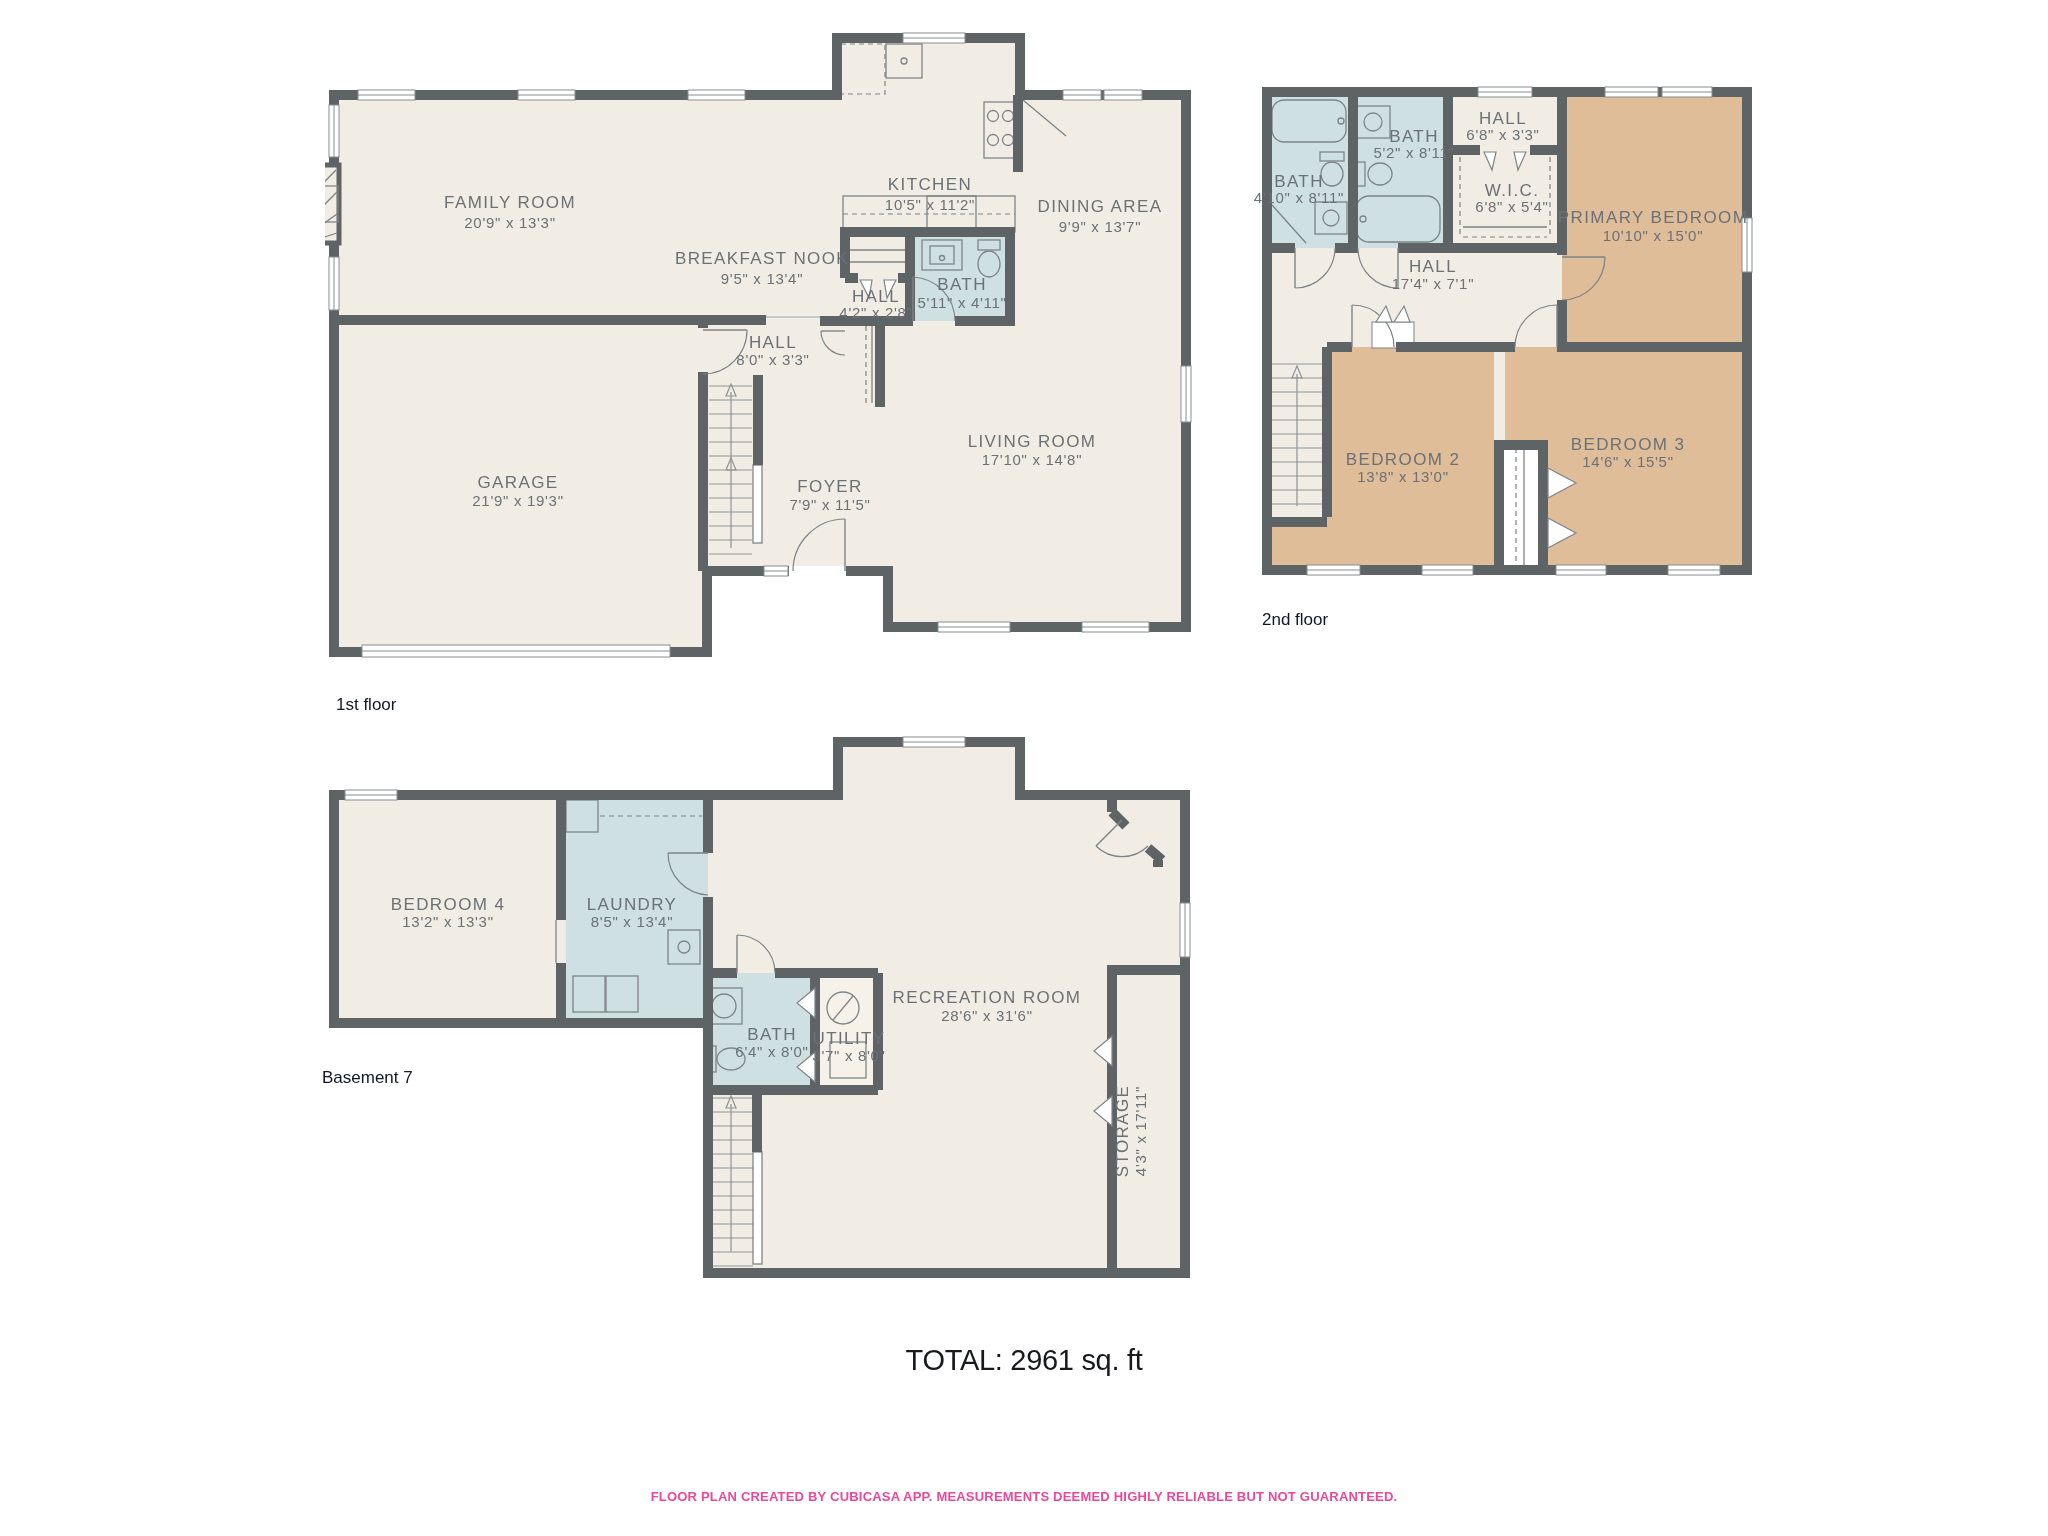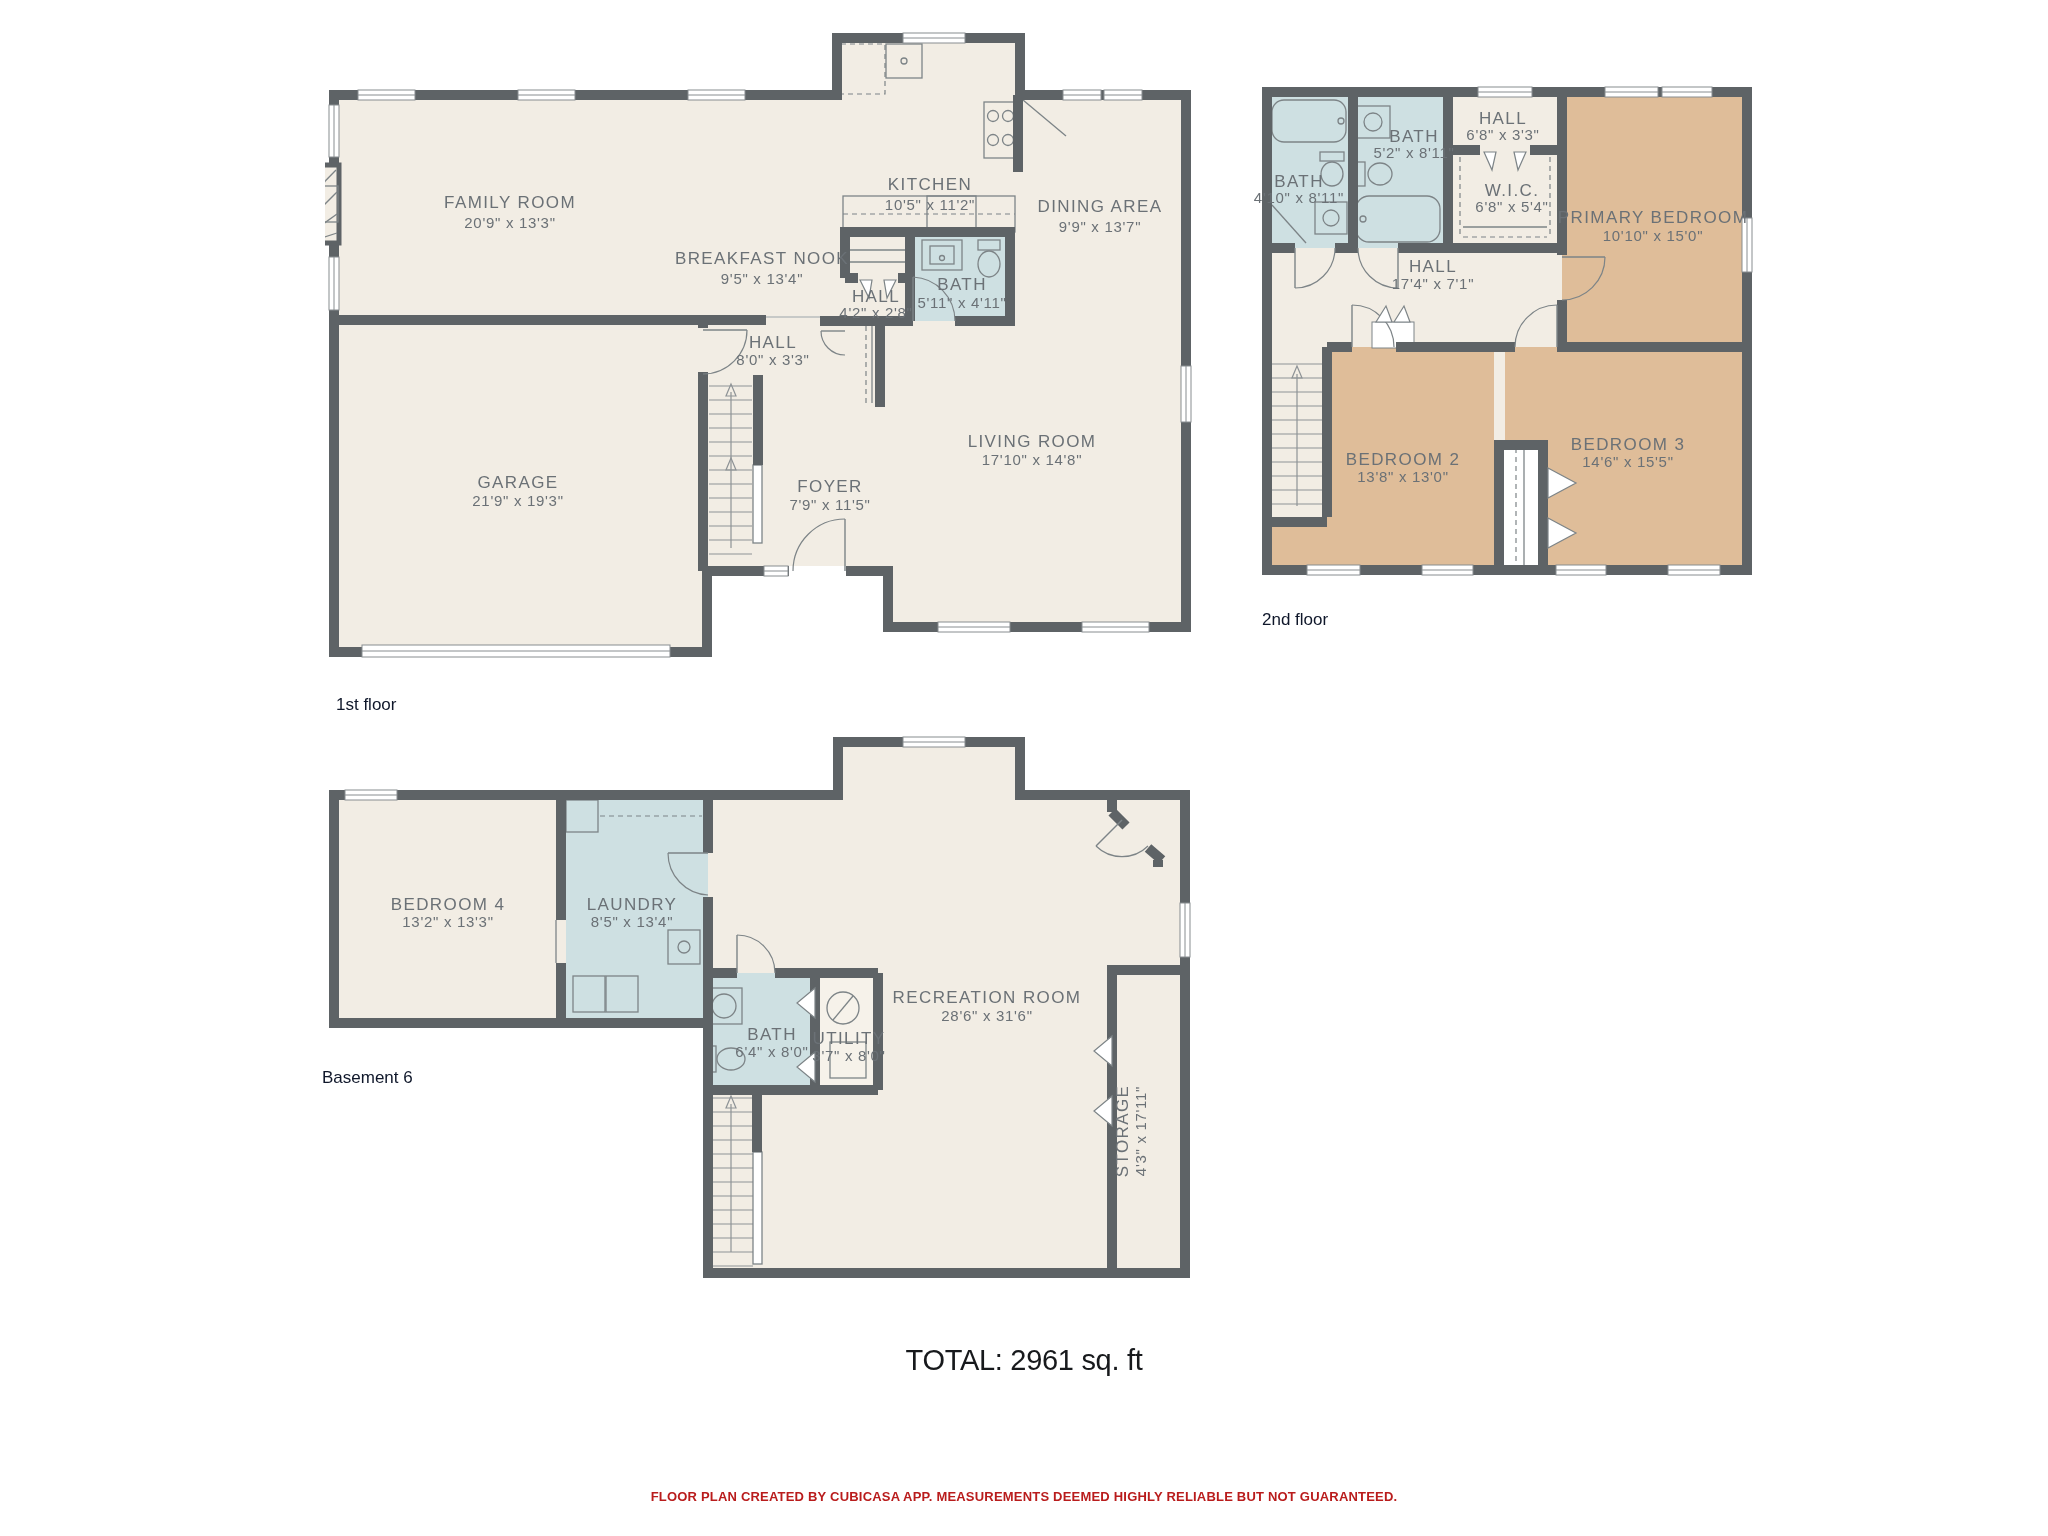--- a/index.html
+++ b/index.html
@@ -8,21 +8,21 @@
   .plan{position:absolute;}
   svg text{font-family:"Liberation Sans",sans-serif;}
   .rn{font-size:17px;fill:#6B7176;letter-spacing:1.4px;text-anchor:middle;}
   .rd{font-size:15px;fill:#6B7176;letter-spacing:0.7px;text-anchor:middle;}
   .caption{position:absolute;font-size:17px;color:#0f172a;}
   .summary{position:absolute;left:0;width:100%;text-align:center;color:#17191C;}
   .sum-total{top:1344px;font-size:29px;font-weight:normal;letter-spacing:-0.3px;}
   .sum-line1{top:1381px;font-size:27px;letter-spacing:-0.4px;}
   .sum-line2{top:1410px;font-size:27px;letter-spacing:-0.4px;}
   .sum-line3{top:1438px;font-size:27px;letter-spacing:-0.4px;}
-  .sum-disclaimer{top:1489px;font-size:13px;font-weight:bold;letter-spacing:0.2px;color:#b91c1c;}
+  .sum-disclaimer{top:1489px;font-size:13px;font-weight:bold;letter-spacing:0.2px;color:#ec4899;}
   .wall{stroke:#5E6366;stroke-width:10;fill:none;stroke-linejoin:miter;}
   .thin{stroke:#7D8487;stroke-width:1.3;fill:none;}
   .thinf{stroke:#7D8487;stroke-width:1.3;fill:#FFFFFF;}
   .dash{stroke:#7D8487;stroke-width:1.2;fill:none;stroke-dasharray:5 4;}
   .tread{stroke:#8E9396;stroke-width:1.2;fill:none;}
   .win{fill:#FFFFFF;stroke:#888D90;stroke-width:1;}
   .winline{stroke:#888D90;stroke-width:1;}
   .arc{stroke:#7D8487;stroke-width:1.2;fill:none;}
   .leaf{stroke:#7D8487;stroke-width:1.4;fill:none;}
   .tri{fill:#FFFFFF;stroke:#7D8487;stroke-width:1.2;}
@@ -453,18 +453,18 @@
       <text class="rd" x="849" y="1061">3'7" x 8'0"</text>
       <text class="rn" x="987" y="1003">RECREATION ROOM</text>
       <text class="rd" x="987" y="1021">28'6" x 31'6"</text>
       <text class="rn" x="1128" y="1131" transform="rotate(-90 1128 1131)">STORAGE</text>
       <text class="rd" x="1146" y="1131" transform="rotate(-90 1146 1131)">4'3" x 17'11"</text>
     </g>
   </svg>
 
   <div class="caption" style="left:336px;top:695px">1st floor</div>
   <div class="caption" style="left:1262px;top:610px">2nd floor</div>
-  <div class="caption" style="left:322px;top:1068px">Basement 6</div>
+  <div class="caption" style="left:322px;top:1068px">Basement 7</div>
 
   <div class="summary sum-total">TOTAL: 2961 sq. ft</div>
   <div class="summary sum-disclaimer">FLOOR PLAN CREATED BY CUBICASA APP. MEASUREMENTS DEEMED HIGHLY RELIABLE BUT NOT GUARANTEED.</div>
 
 </div>
 
 </body></html>

